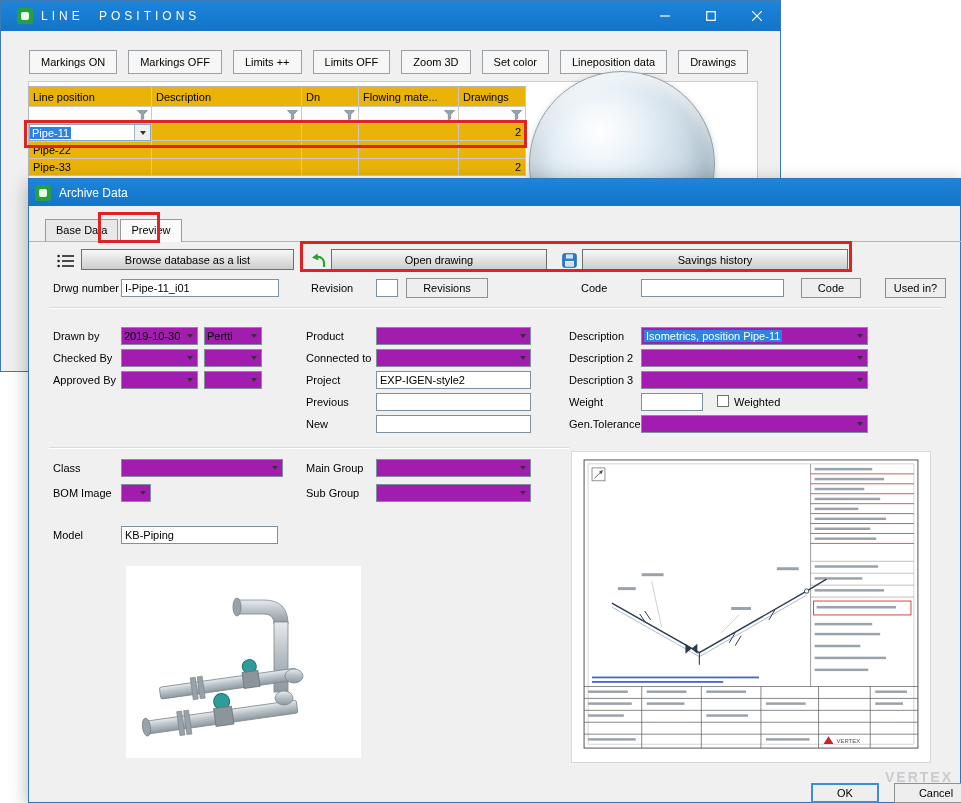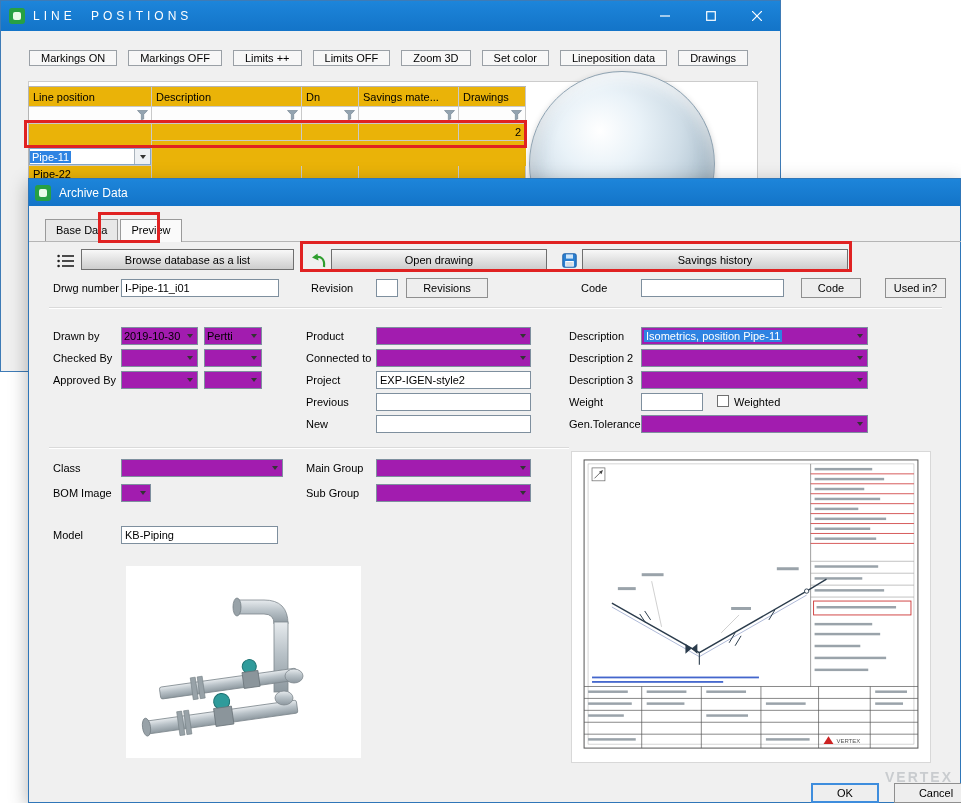--- a/index.html
+++ b/index.html
@@ -13,37 +13,37 @@
     overflow: hidden;
   }
 
   
   .lp-win {
     position: absolute; left: 0; top: 0; width: 781px; height: 372px;
     background: #f0f0f0; border: 1px solid #3e7bb6;
   }
   .titlebar {
     height: 30px; background: linear-gradient(#1d85da, #1374c8);
-    display: flex; align-items: center; color: #fff; padding-left: 8px;
+    display: flex; align-items: center; color: #fff; padding-left: 16px;
   }
   .app-icon {
     width: 16px; height: 16px; background: #27a043; border-radius: 3px;
     margin-right: 8px; position: relative; flex-shrink: 0;
   }
   .app-icon::after {
     content: ""; position: absolute; left: 4px; top: 4px; right: 4px; bottom: 4px;
     background: #eafbe9; border-radius: 2px;
   }
   .lp-title { font-size: 12px; letter-spacing: 4px; word-spacing: 8px; }
   .win-controls { margin-left: auto; display: flex; height: 100%; }
   .wc { width: 46px; height: 100%; display: flex; align-items: center; justify-content: center; }
 
   .lp-toolbar { position: absolute; left: 28px; top: 49px; display: flex; gap: 11px; }
   .tbtn {
-    height: 16px; padding: 4px 11px; background: #f7f7f7; border: 1px solid #9aa0a6;
+    height: 24px; padding: 4px 11px; background: #f7f7f7; border: 1px solid #9aa0a6;
     display: flex; align-items: center; font-size: 11px; white-space: nowrap;
   }
 
   .lp-panel {
     position: absolute; left: 27px; top: 80px; width: 730px; height: 290px;
     background: #fff; border: 1px solid #cccccc;
   }
 
   .tbl {
     position: absolute; left: 27px; top: 85px; width: 498px;
@@ -55,21 +55,21 @@
     overflow: hidden; white-space: nowrap; flex-shrink: 0;
   }
   .c0 { width: 123px; } .c1 { width: 150px; } .c2 { width: 57px; }
   .c3 { width: 100px; } .c4 { width: 67px; }
   .th { height: 20px; padding: 4px 4px 0; }
   .tf { height: 17px; display: flex; align-items: center; justify-content: flex-end; padding-right: 3px; background: #fdfdfd; }
   .td { height: 17px; padding: 1px 4px; display: flex; align-items: center; }
   .td.num { justify-content: flex-end; }
   .cellcombo {
     display: flex; align-items: center; width: 100%; height: 17px;
-    background: #fff; border: 1px solid #86a7c8; margin-top: 24px;
+    background: #fff; border: 1px solid #86a7c8;
   }
   .selblue { background: #2e83e2; color: #fff; padding: 0 2px; white-space: nowrap; }
   .flexsp { flex: 1; }
   .ddbox {
     width: 16px; height: 100%; background: #eef1f4; border-left: 1px solid #aab4bd;
     display: flex; align-items: center; justify-content: center; flex-shrink: 0;
   }
   .cv {
     width: 0; height: 0; border-left: 3.5px solid transparent;
     border-right: 3.5px solid transparent; border-top: 4px solid #333;
@@ -177,21 +177,21 @@
     <div class="tbtn">Drawings</div>
   </div>
 
   <div class="lp-panel"></div>
 
   <div class="tbl">
     <div class="tr">
       <div class="tc th c0">Line position</div>
       <div class="tc th c1">Description</div>
       <div class="tc th c2">Dn</div>
-      <div class="tc th c3">Savings mate...</div>
+      <div class="tc th c3">Flowing mate...</div>
       <div class="tc th c4">Drawings</div>
     </div>
     <div class="tr">
       <div class="tc tf c0">
           <svg width="11" height="10" viewBox="0 0 11 10">
             <path d="M0.5 0.5 h10 l-3.8 4 v4.5 l-2.4 0.7 v-5.2 z" fill="#93a3b0" stroke="#6d7e8b" stroke-width="0.6"></path>
           </svg>
         </div>
       <div class="tc tf c1">
           <svg width="11" height="10" viewBox="0 0 11 10">

